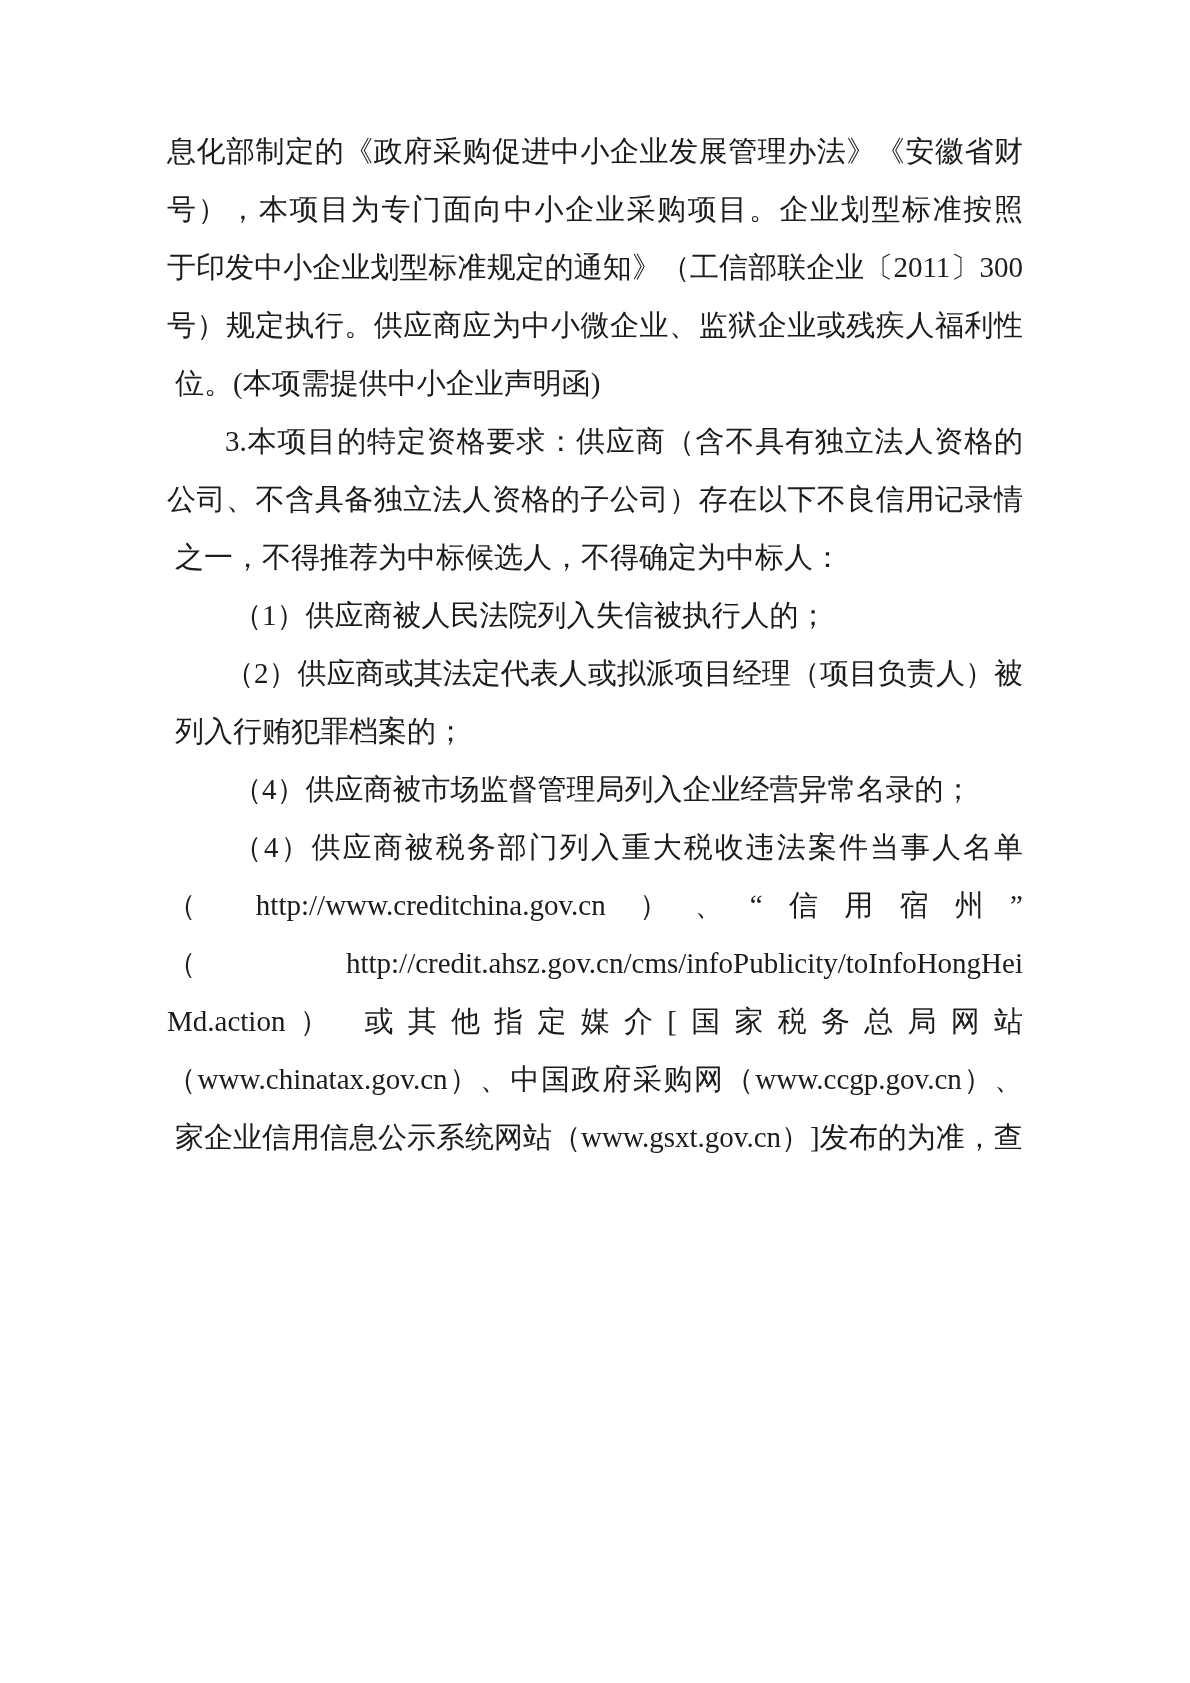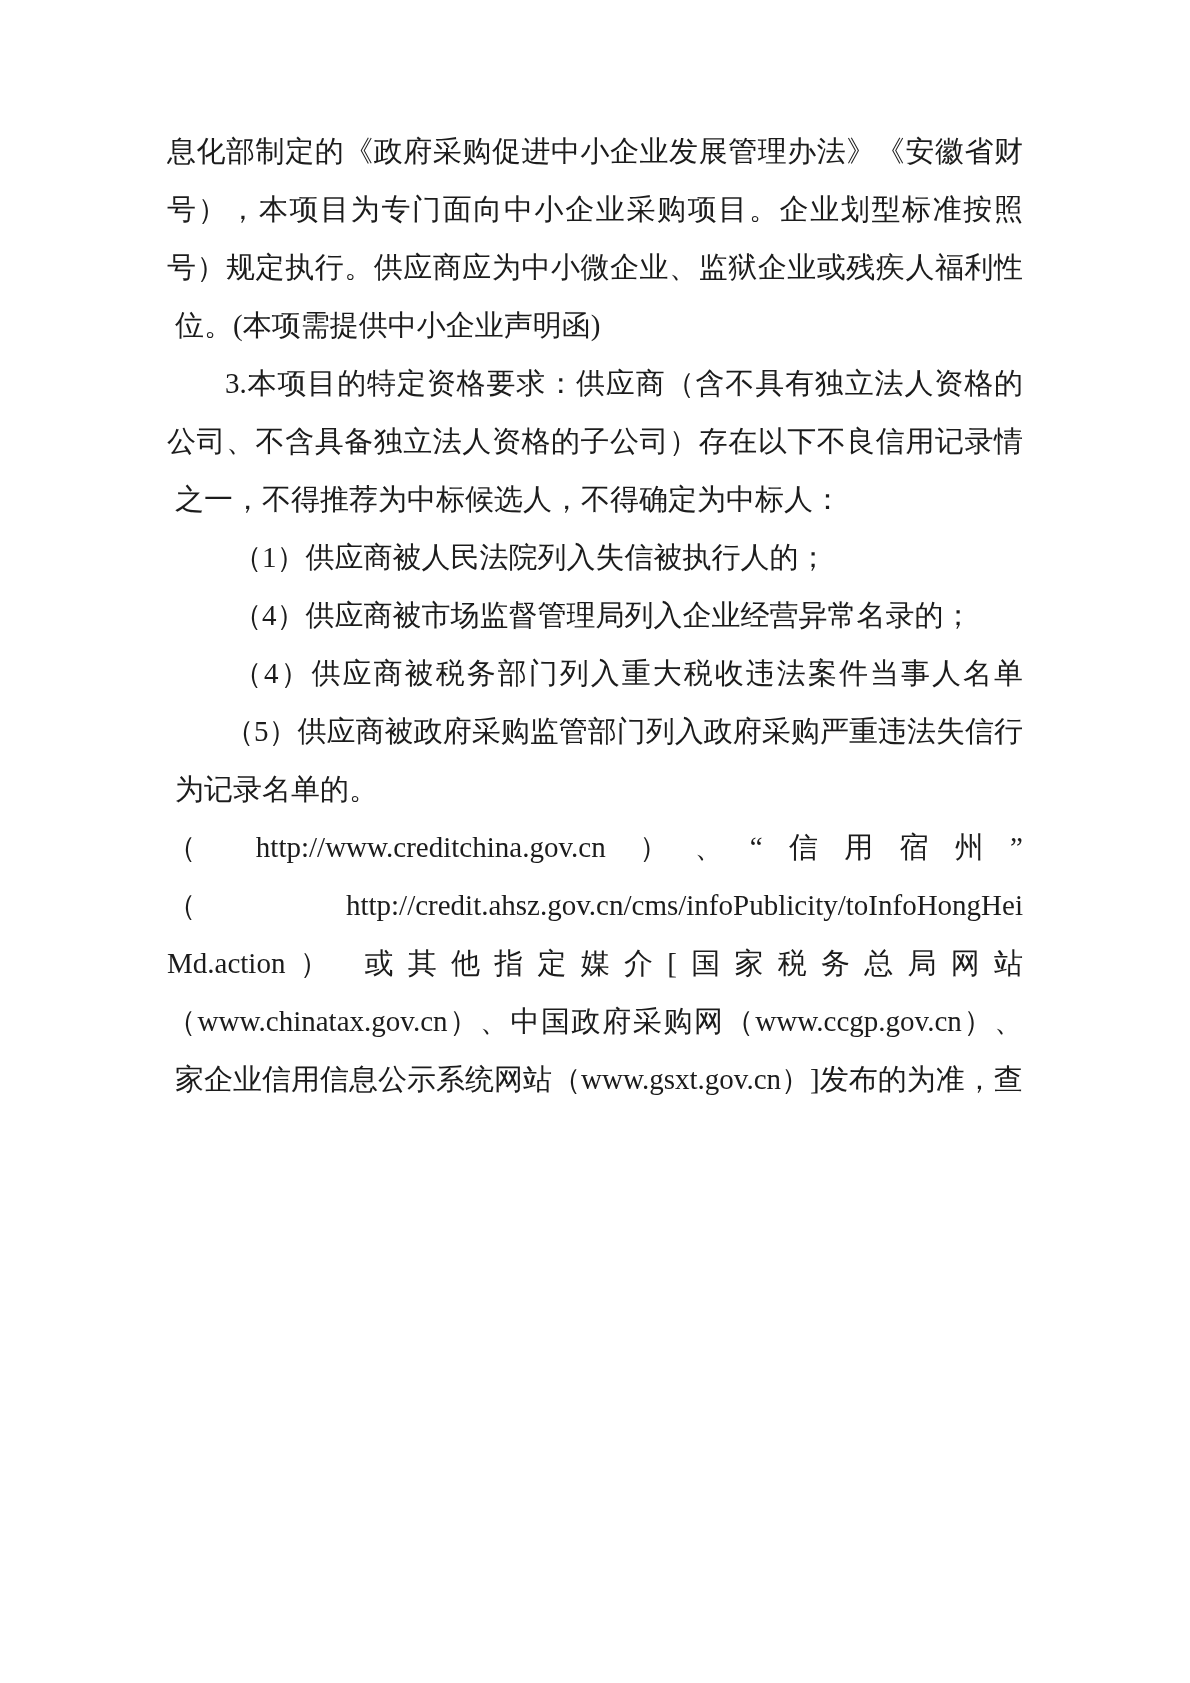--- a/index.html
+++ b/index.html
@@ -40,40 +40,41 @@
   }
 </style>
 </head>
 <body>
 
 <div class="page">
   <div id="doc" class="content">
       <div class="paragraph">
         <div class="line">息化部制定的《政府采购促进中小企业发展管理办法》《安徽省财政</div>
         <div class="line">号），本项目为专门面向中小企业采购项目。企业划型标准按照《关</div>
+        <div class="line">于印发中小企业划型标准规定的通知》（工信部联企业〔2011〕300</div>
         <div class="line">号）规定执行。供应商应为中小微企业、监狱企业或残疾人福利性单</div>
         <div class="line end">位。(本项需提供中小企业声明函)</div>
       </div>
       <div class="paragraph">
         <div class="line indent">3.本项目的特定资格要求：供应商（含不具有独立法人资格的分</div>
         <div class="line">公司、不含具备独立法人资格的子公司）存在以下不良信用记录情形</div>
         <div class="line end">之一，不得推荐为中标候选人，不得确定为中标人：</div>
       </div>
       <div class="paragraph">
         <div class="line end indent">（1）供应商被人民法院列入失信被执行人的；</div>
       </div>
       <div class="paragraph">
+        <div class="line indent">（2）供应商或其法定代表人或拟派项目经理（项目负责人）被</div>
+        <div class="line end">列入行贿犯罪档案的；</div>
+      </div>
+      <div class="paragraph">
         <div class="line end indent">（4）供应商被市场监督管理局列入企业经营异常名录的；</div>
       </div>
       <div class="paragraph">
         <div class="line end indent">（4）供应商被税务部门列入重大税收违法案件当事人名单的；</div>
-      </div>
-      <div class="paragraph">
-        <div class="line indent">（5）供应商被政府采购监管部门列入政府采购严重违法失信行</div>
-        <div class="line end">为记录名单的。</div>
       </div>
       <div class="paragraph">
         <div class="line">（ http://www.creditchina.gov.cn ）、“信用宿州”</div>
         <div class="line">（http://credit.ahsz.gov.cn/cms/infoPublicity/toInfoHongHei</div>
         <div class="line">Md.action） 或其他指定媒介[国家税务总局网站</div>
         <div class="line">（www.chinatax.gov.cn）、中国政府采购网（www.ccgp.gov.cn）、国</div>
         <div class="line end">家企业信用信息公示系统网站（www.gsxt.gov.cn）]发布的为准，查</div>
       </div>
     </div>
 </div>

